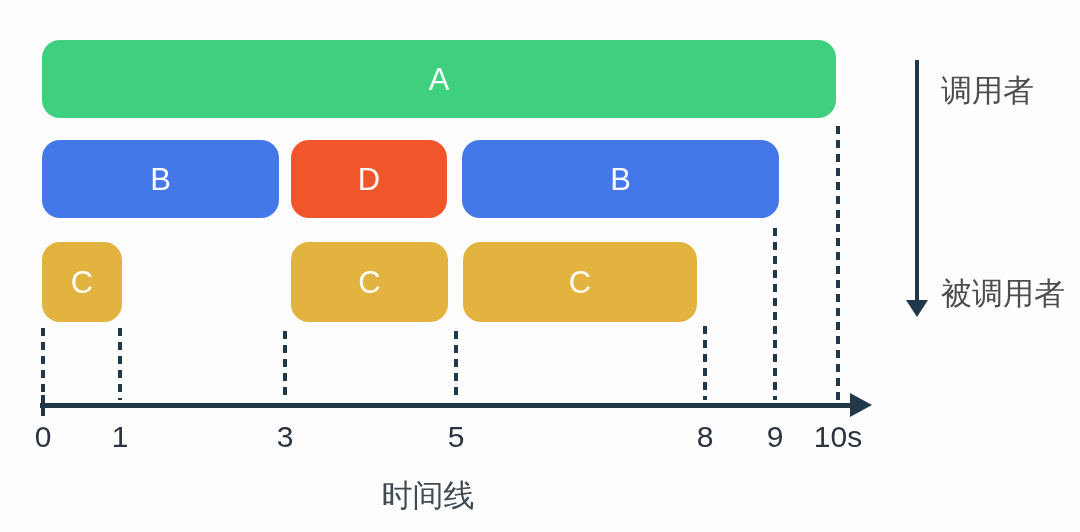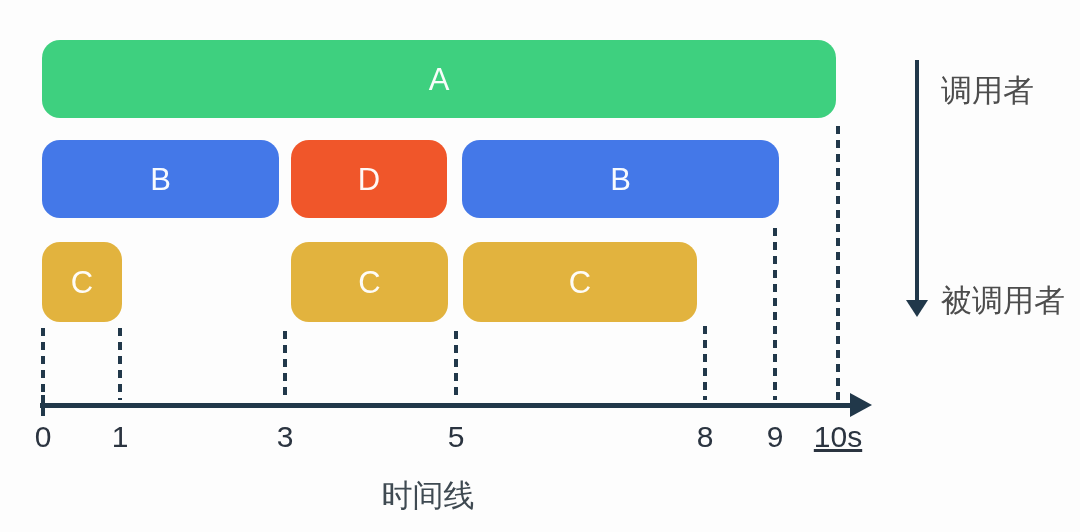--- a/index.html
+++ b/index.html
@@ -90,21 +90,21 @@
   }
   .side-label {
     position: absolute;
     left: 941px;
     font-size: 31px;
     color: #4d4d4d;
     white-space: nowrap;
     font-family: Liberation Serif, serif;
   }
   .side-label.caller { top: 70px; }
-  .side-label.callee { top: 280px; text-align: center; }
+  .side-label.callee { top: 273px; text-align: center; }
 </style>
 </head>
 <body>
 
 <div class="canvas">
 
   <div class="layer" id="guides-layer">
       <div class="guide" style="left: 41px; top: 328px; height: 72px; background: repeating-linear-gradient(rgb(33, 56, 74) 0px, rgb(33, 56, 74) 8px, transparent 8px, transparent 14px);"></div>
       <div class="guide" style="left: 118px; top: 328px; height: 72px; background: repeating-linear-gradient(rgb(33, 56, 74) 0px, rgb(33, 56, 74) 8px, transparent 8px, transparent 14px);"></div>
       <div class="guide" style="left: 283px; top: 331px; height: 69px; background: repeating-linear-gradient(rgb(33, 56, 74) 0px, rgb(33, 56, 74) 8px, transparent 8px, transparent 14px);"></div>
@@ -141,21 +141,21 @@
   <div class="axis-stub"></div>
   <div class="axis-arrowhead"></div>
 
   <div class="layer" id="ticks-layer">
       <div class="tick-label" style="left: 43px;">0</div>
       <div class="tick-label" style="left: 120px;">1</div>
       <div class="tick-label" style="left: 285px;">3</div>
       <div class="tick-label" style="left: 456px;">5</div>
       <div class="tick-label" style="left: 705px;">8</div>
       <div class="tick-label" style="left: 775px;">9</div>
-      <div class="tick-label" style="left: 838px; text-decoration: underline;">10s</div>
+      <div class="tick-label" style="left: 838px;">10s</div>
     </div>
 
   <div class="axis-label">时间线</div>
 
   <div class="v-arrow-line"></div>
   <div class="v-arrowhead"></div>
 
   <div class="side-label caller">调用者</div>
   <div class="side-label callee">被调用者</div>
 

